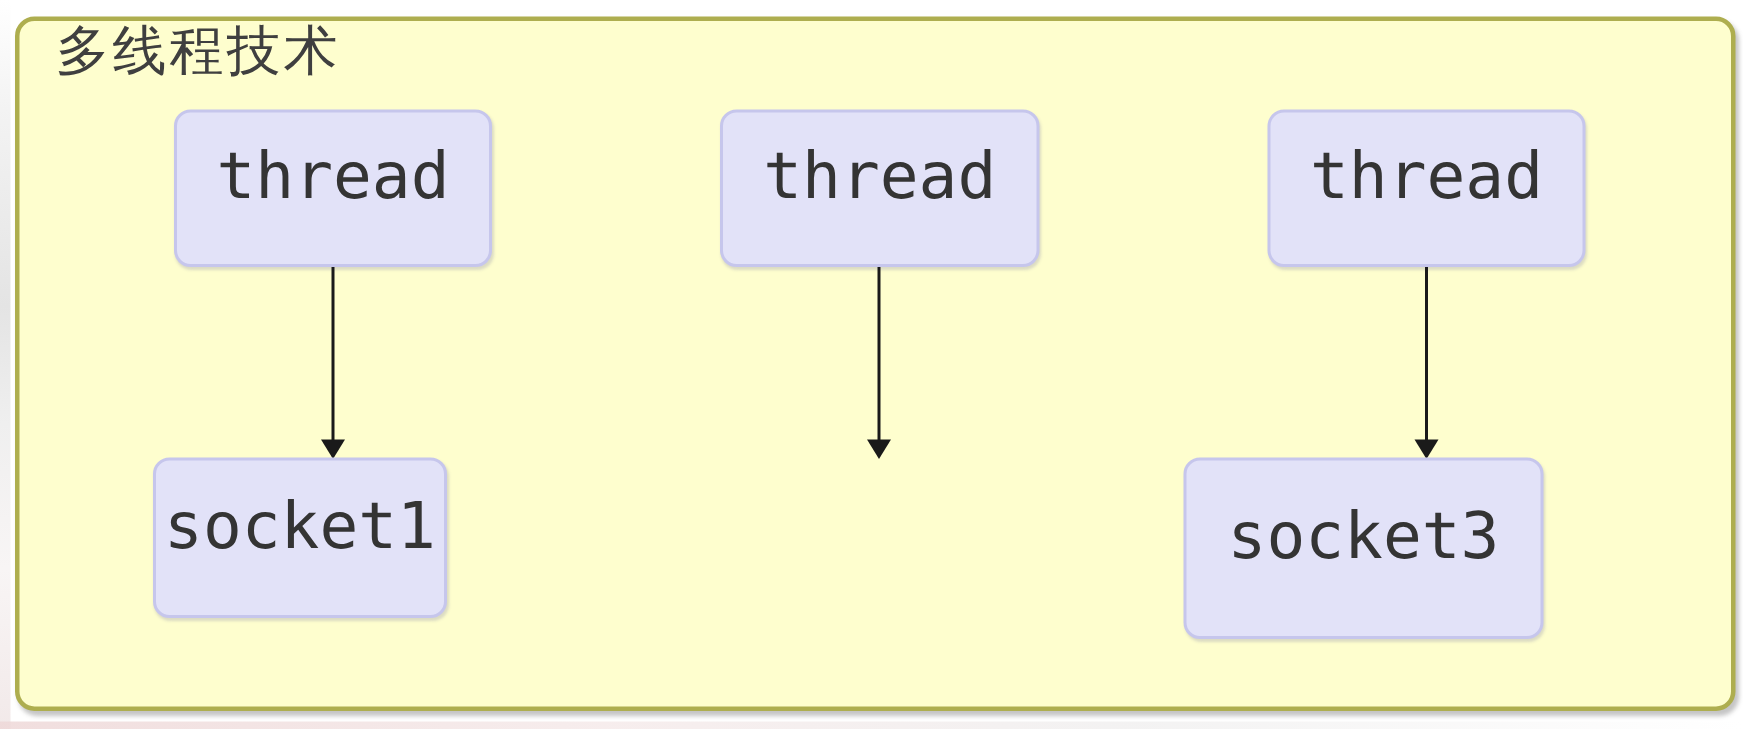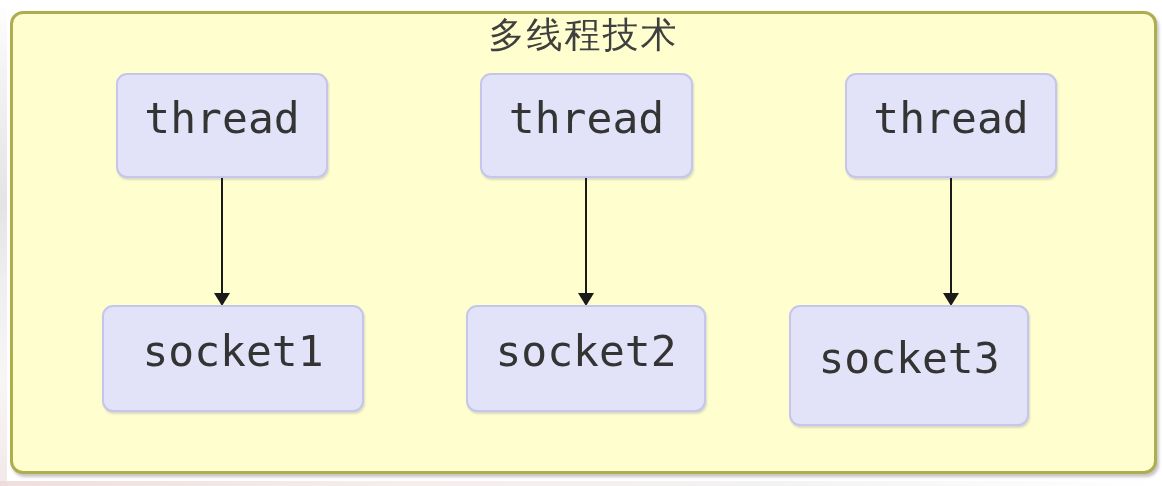--- a/index.html
+++ b/index.html
@@ -39,27 +39,27 @@
     width: 1147px; height: 463px;
     box-sizing: border-box;
     background: var(--container-fill, #FEFECE);
     border: 3px solid var(--container-border, #AEAE4F);
     border-radius: 13px;
     box-shadow: 2px 3px 3px rgba(90, 90, 90, 0.35);
   }
   .group-title {
     position: absolute;
     top: 1px; left: 0; right: 0;
-    text-align: center;
     font-family: "DejaVu Sans", sans-serif;
     font-size: 36px;
     line-height: 40px;
     letter-spacing: 2px;
     color: var(--title-text, #3F3F3F);
     white-space: nowrap;
+    padding-left: 24px;
   }
   
   .node {
     position: absolute;
     box-sizing: border-box;
     background: var(--node-fill, #E2E2F8);
     border: 2px solid var(--node-border, #C6C6EC);
     border-radius: 11px;
     box-shadow: 1px 2px 2px rgba(130, 130, 170, 0.28);
     display: flex;
@@ -112,23 +112,20 @@
   </div>
   <div>
     <div class="arrow-shaft" style="left:585px; top:178px; height:116px;"></div>
     <div class="arrow-head" style="left:578px; top:293px;"></div>
   </div>
   <div>
     <div class="arrow-shaft" style="left:950px; top:178px; height:116px;"></div>
     <div class="arrow-head" style="left:943px; top:293px;"></div>
   </div>
 
-  <div class="node" style="left:102px; top:305px; width:262px; height:107px;">
+  <div class="node" style="left:102px; top:305px; width:196px; height:107px;">
     <span>socket1</span>
-  </div>
-  <div class="node" style="left:466px; top:305px; width:240px; height:107px;">
-    <span>socket2</span>
   </div>
   <div class="node" style="left:789px; top:305px; width:240px; height:121px;">
     <span>socket3</span>
   </div>
 
 </div>
 
 </body></html>

